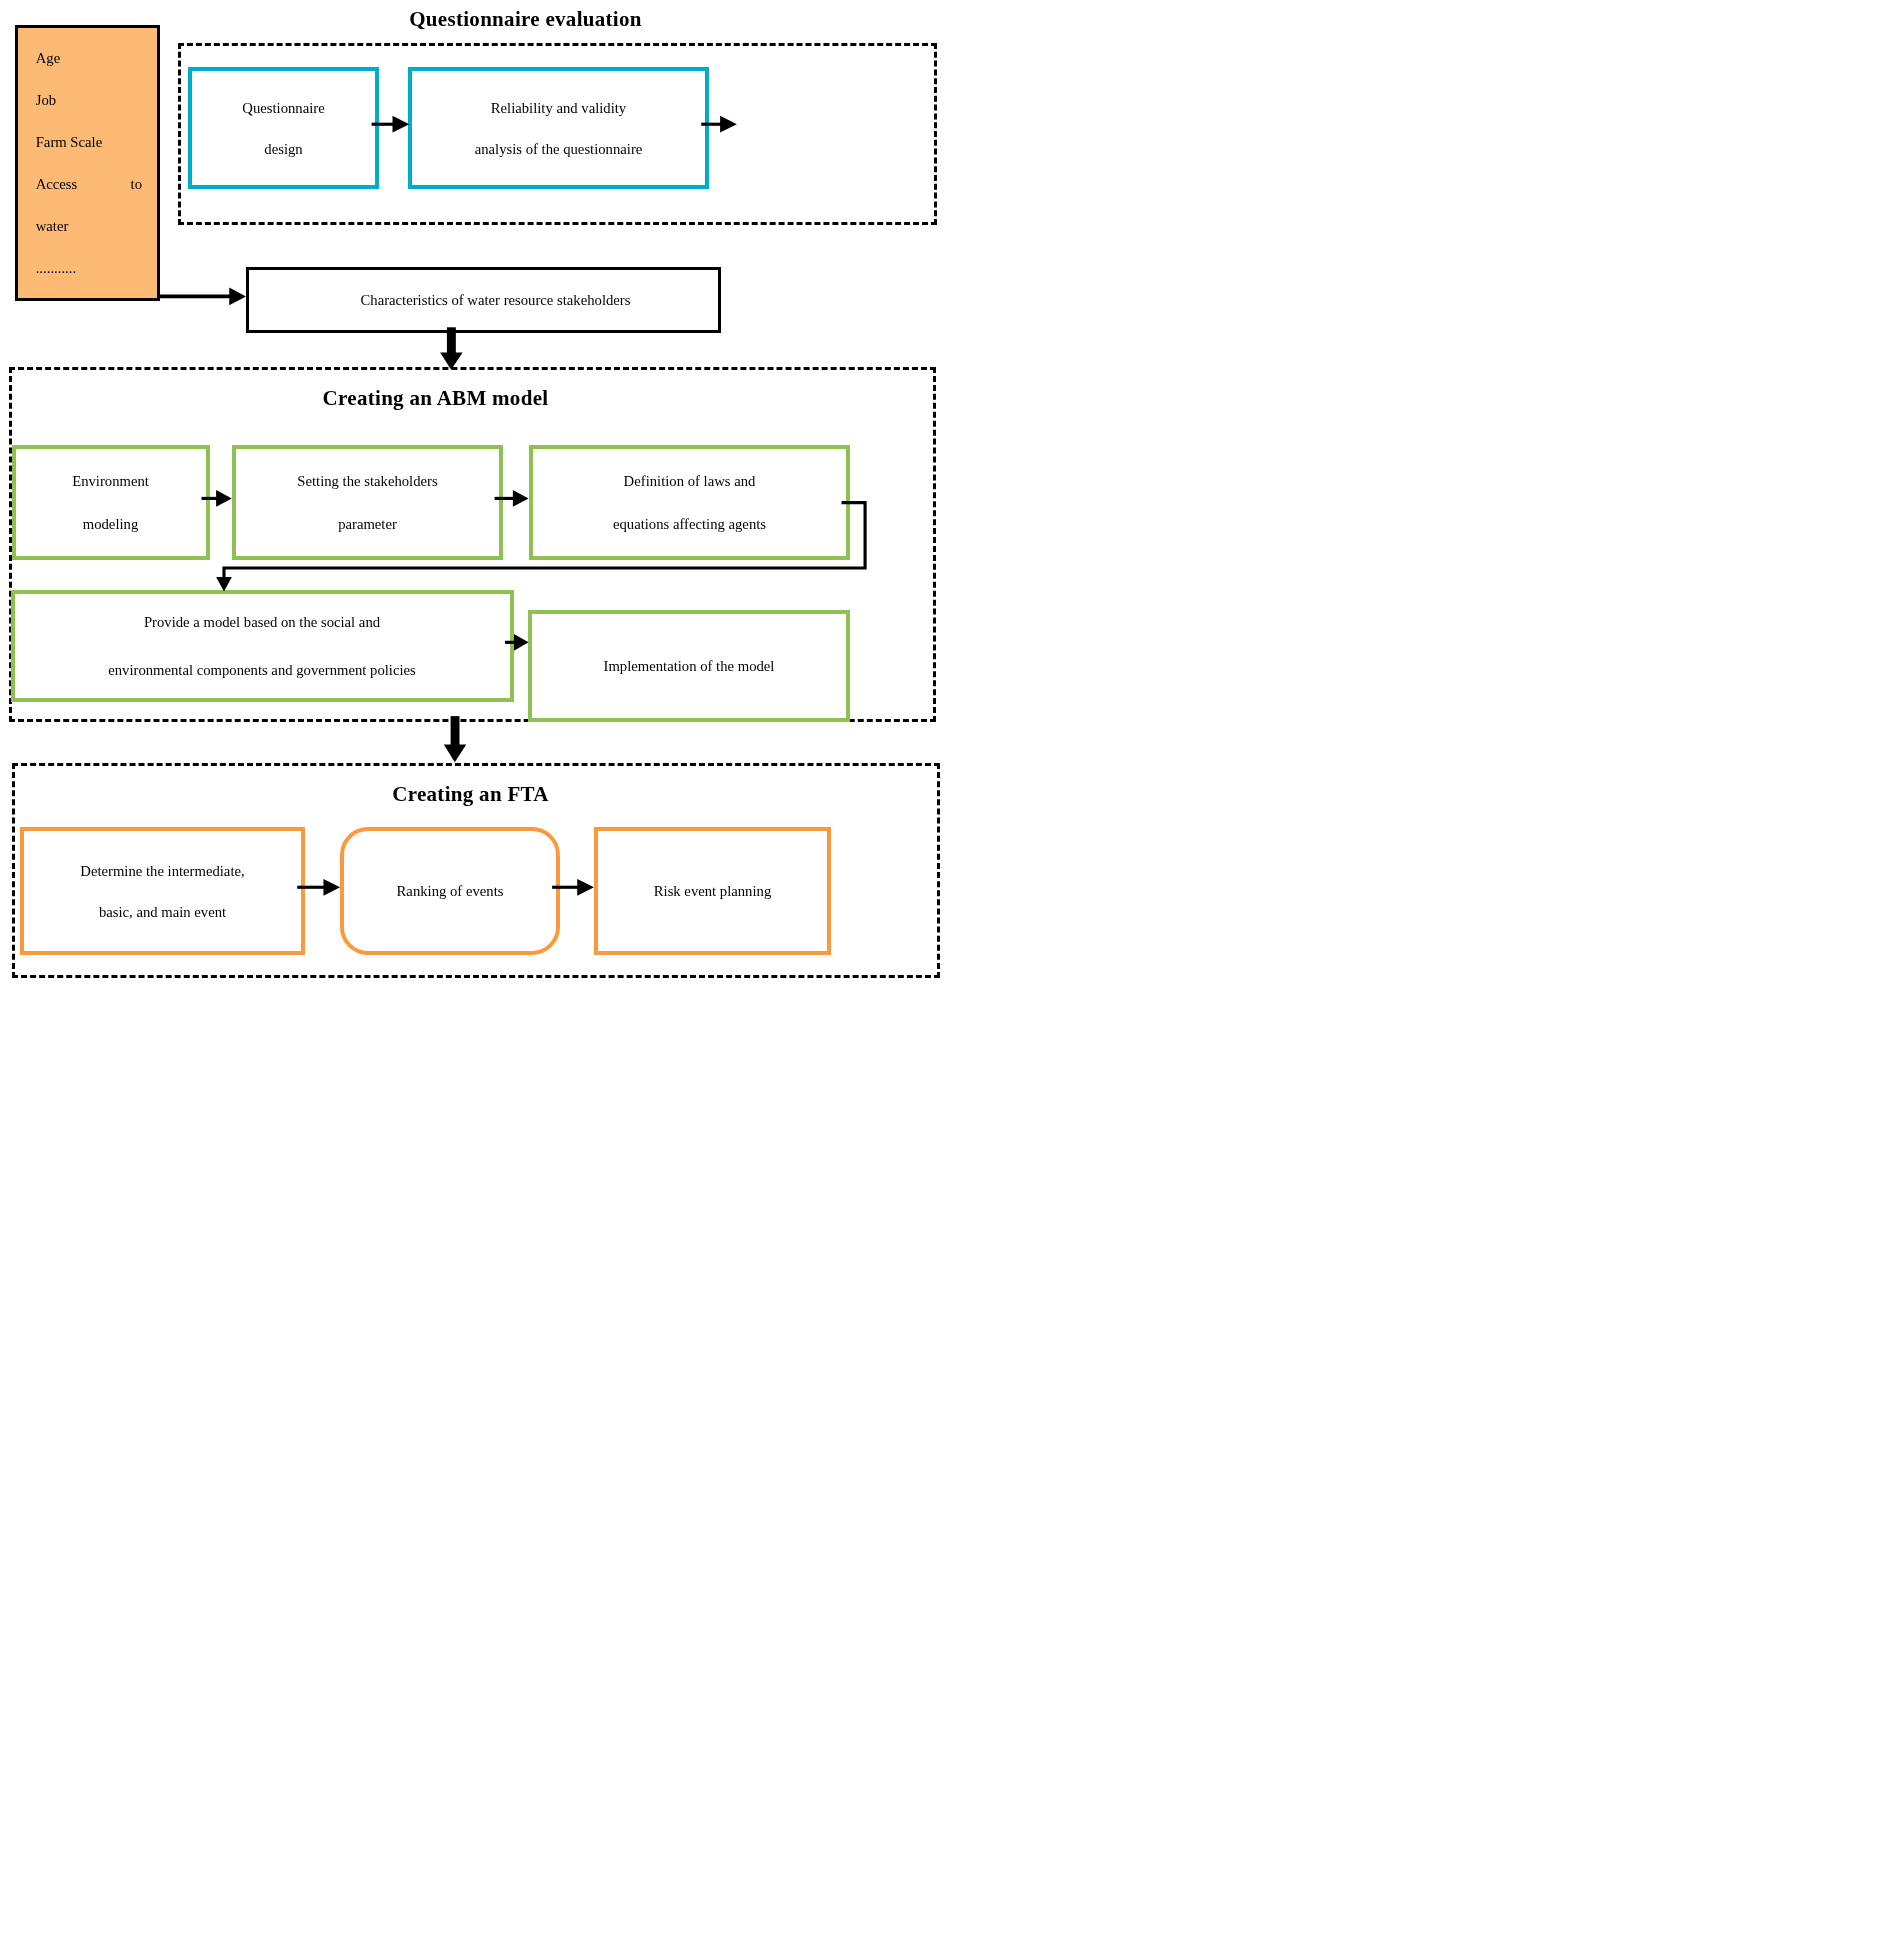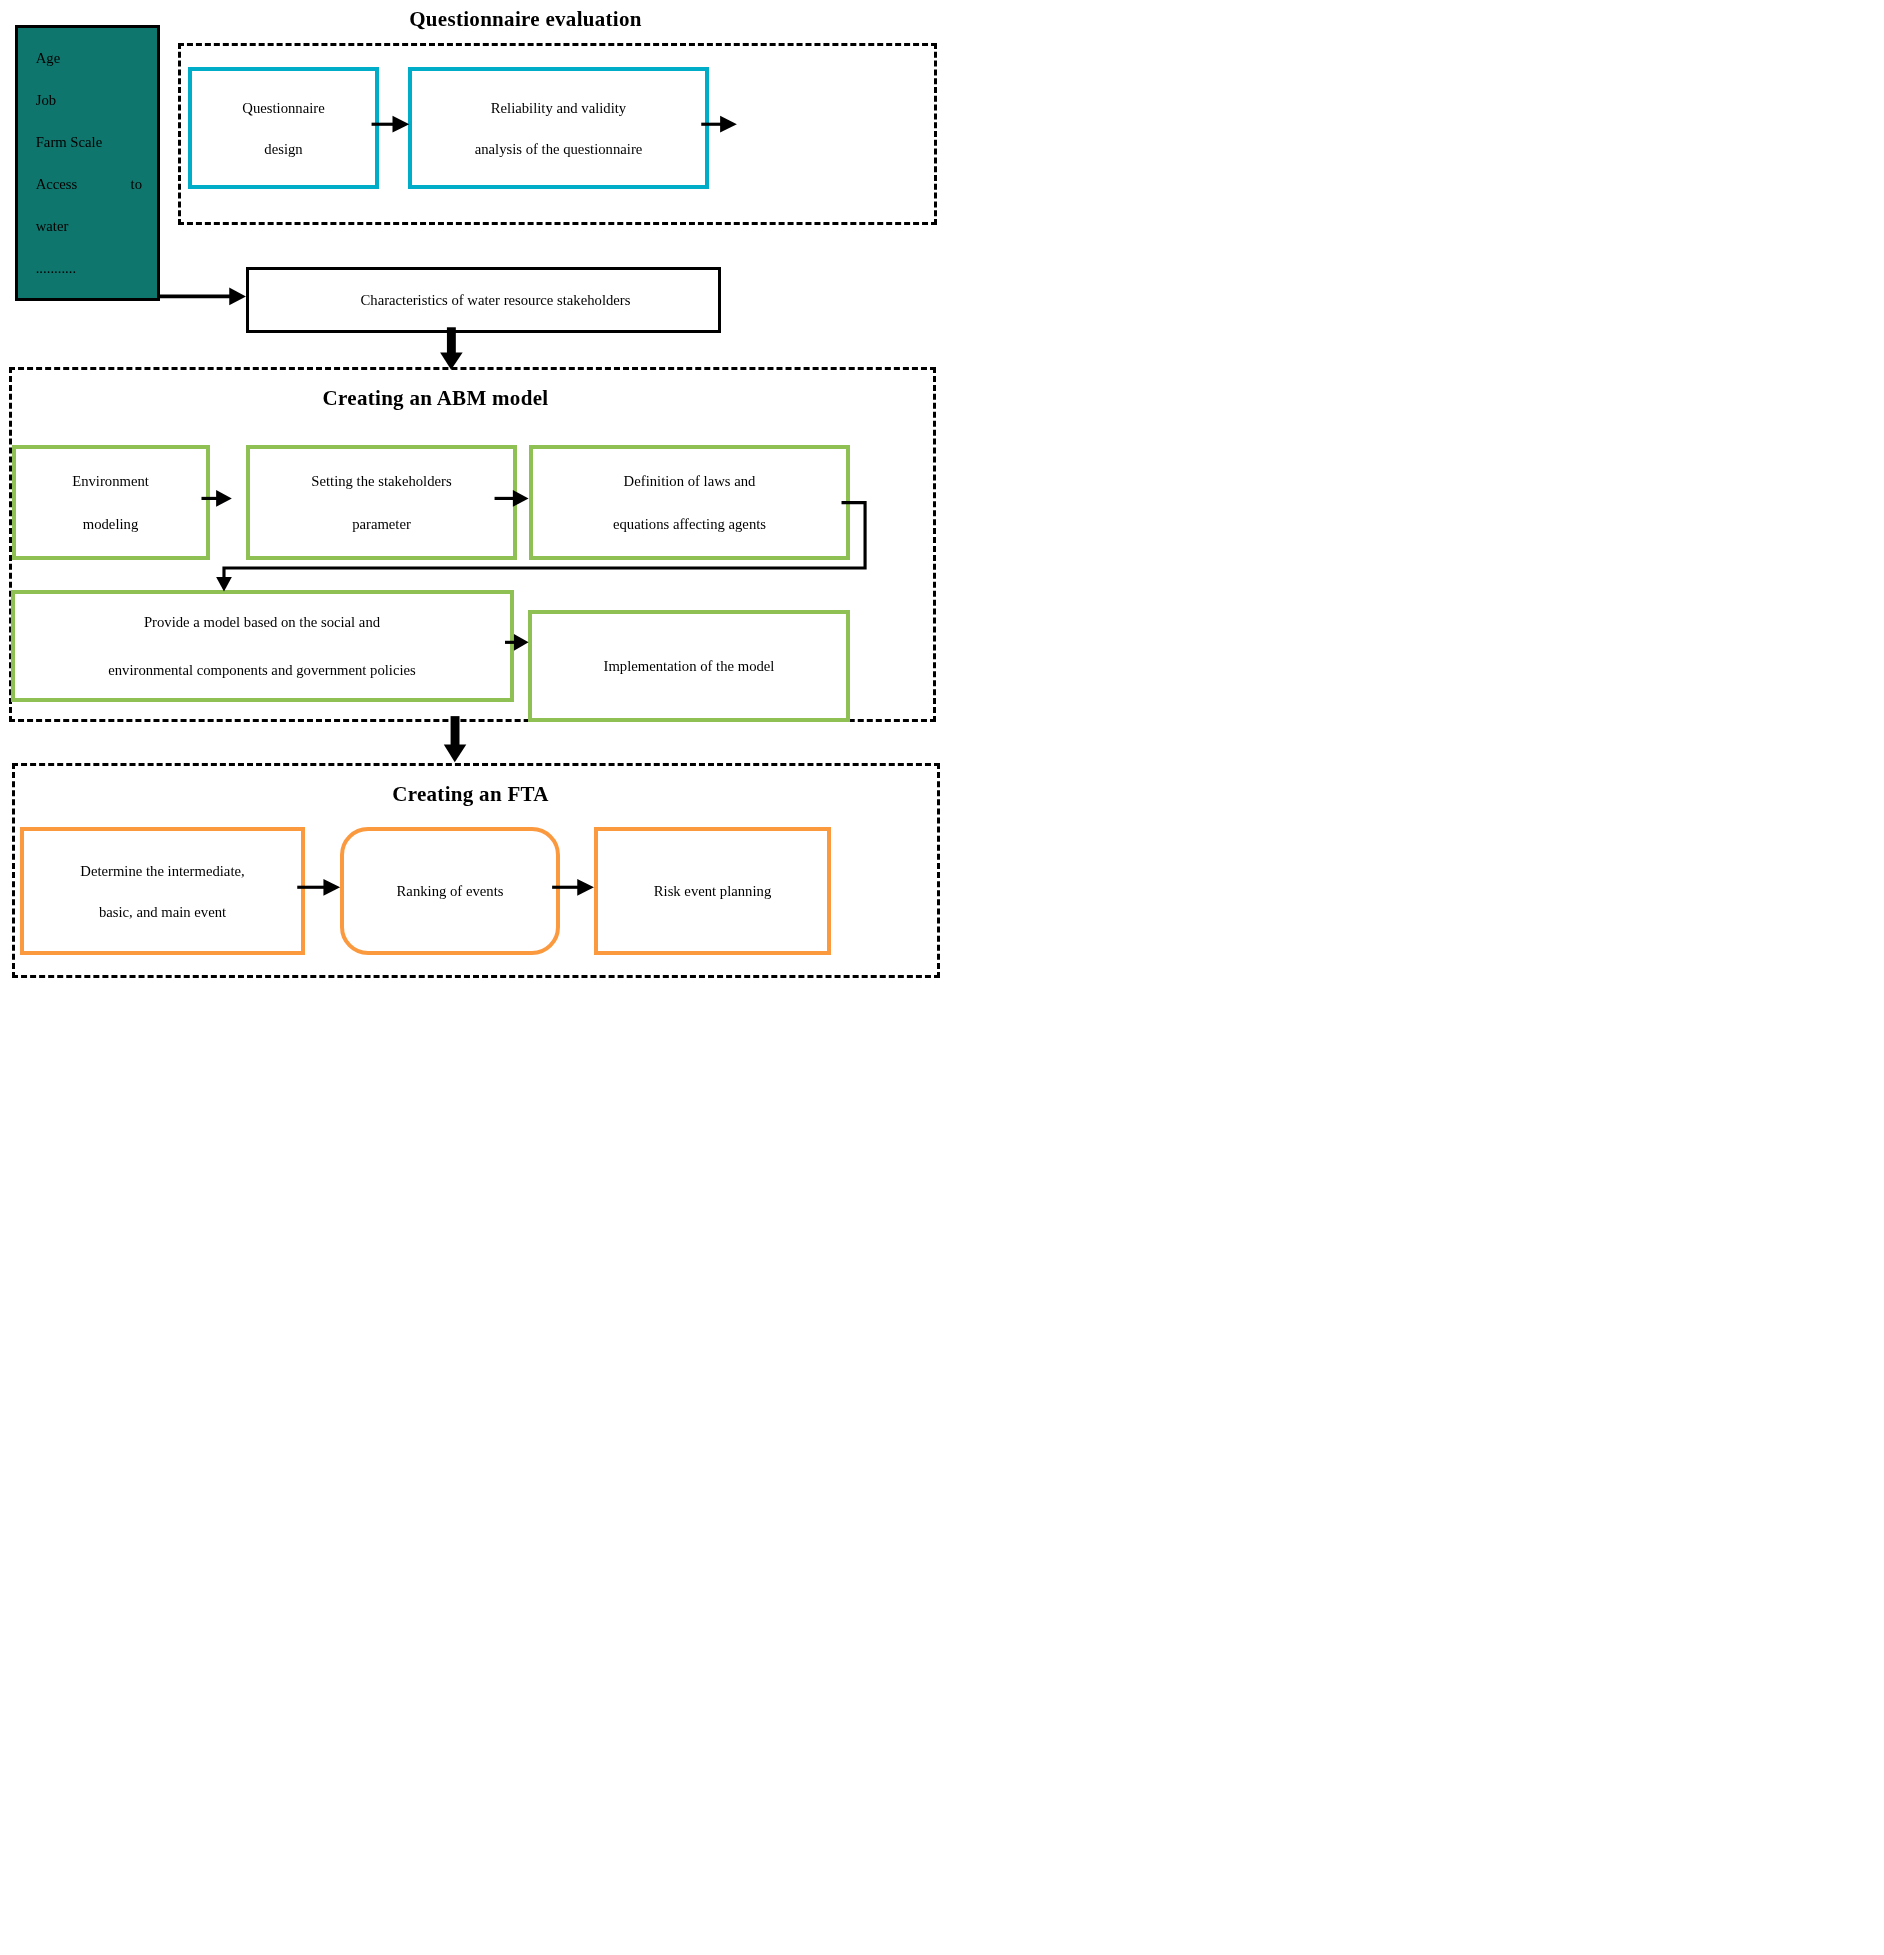--- a/index.html
+++ b/index.html
@@ -15,21 +15,21 @@
   .box{position:absolute; background:#fff; display:flex; flex-direction:column;
        justify-content:center; text-align:center; font-size:14.7px; line-height:18px;}
   .box .l{display:block;}
   .gap44{gap:23px;} .gap48{gap:25px;} .gap58{gap:30px;}
   .solidbox{border:3.1px solid var(--line);}
   .cyanbox{border:4.7px solid var(--cyan);}
   .greenbox{border:4.2px solid var(--green);}
   .orangebox{border:4.2px solid var(--orange);}
   .leftlist{
     left:14.7px; top:25px; width:145px; height:276px;
-    border:3.7px solid var(--line); position:absolute; background:#0f766e;
+    border:3.7px solid var(--line); position:absolute; background:#fdba74;
     display:flex; flex-direction:column; justify-content:center; gap:24px;
     font-size:14.7px; line-height:18px; padding:0 14.7px 0 18px; box-sizing:border-box;
     text-align:left;
   }
   .leftlist .spread{display:flex; justify-content:space-between;}
   svg.overlay{position:absolute; left:0; top:0; pointer-events:none;}
 </style>
 </head>
 <body>
 
@@ -65,21 +65,21 @@
   <div class="box solidbox" style="left:246px; top:267px; width:445px; height:60px;padding-left:24px;">
     <span class="l">Characteristics of water resource stakeholders</span>
   </div>
 
   <div class="dashed" style="left:9.4px; top:367px; width:921px; height:349px;"></div>
 
   <div class="box greenbox gap48" style="left:11.5px; top:445px; width:190px; height:107px;">
     <span class="l">Environment</span>
     <span class="l">modeling</span>
   </div>
-  <div class="box greenbox gap48" style="left:232px; top:445px; width:263px; height:107px;margin-left:14px;">
+  <div class="box greenbox gap48" style="left:232px; top:445px; width:263px; height:107px;">
     <span class="l">Setting the stakeholders</span>
     <span class="l">parameter</span>
   </div>
   <div class="box greenbox gap48" style="left:529px; top:445px; width:313px; height:107px;">
     <span class="l">Definition of laws and</span>
     <span class="l">equations affecting agents</span>
   </div>
   <div class="box greenbox gap58" style="left:10.5px; top:590px; width:495px; height:104px;">
     <span class="l">Provide a model based on the social and</span>
     <span class="l">environmental components and government policies</span>

